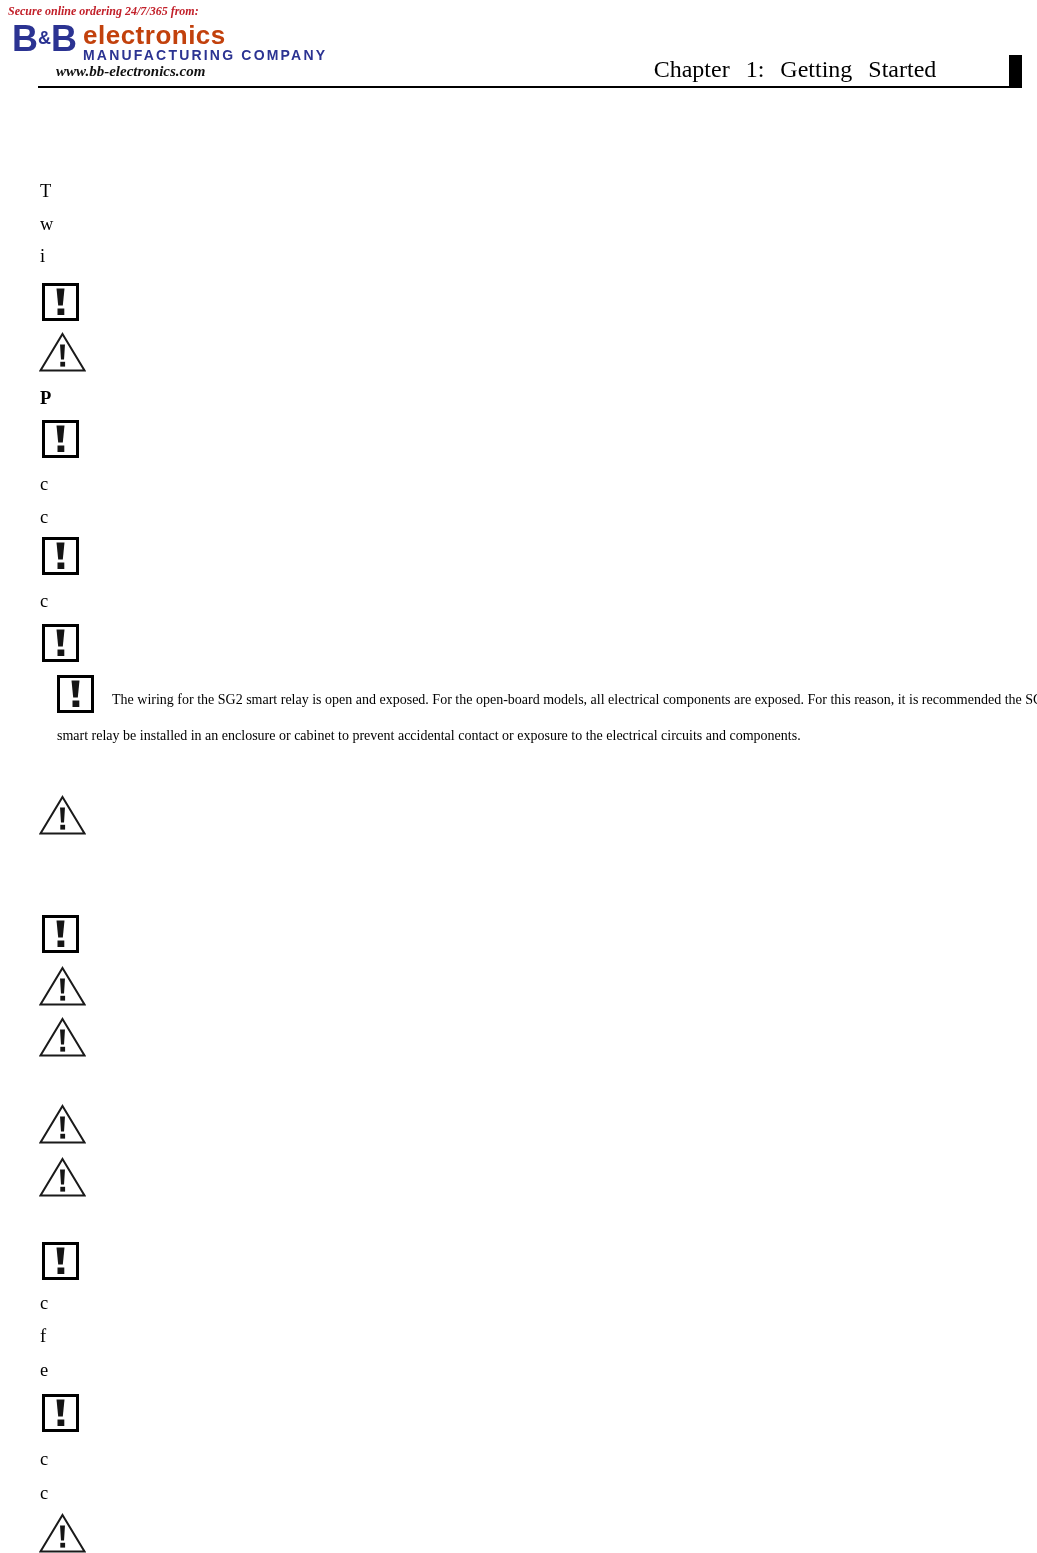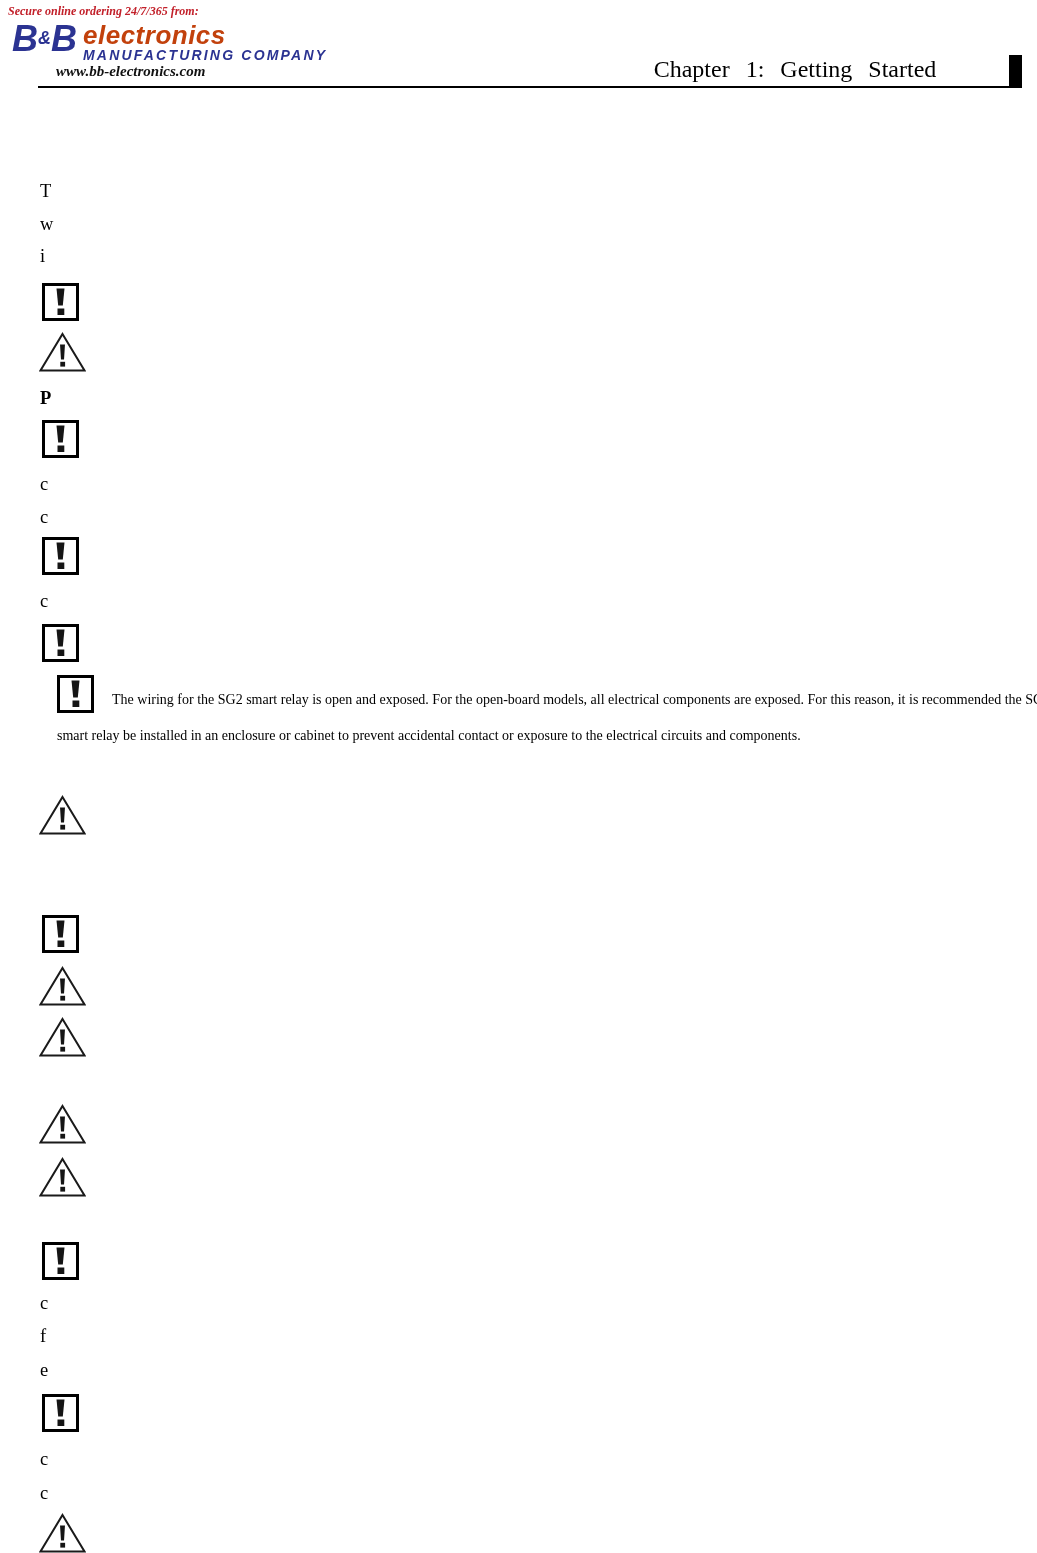--- a/index.html
+++ b/index.html
@@ -9,21 +9,21 @@
   }
   .page { position:absolute; inset:0; }
 
   
   .banner { position:absolute; left:8px; top:2px; width:260px; }
   .tagline {
     color:#c2202a; font-weight:bold; font-style:italic;
     font-size:12px; line-height:18px; white-space:nowrap;
     font-family:Liberation Serif, serif;
   }
-  .logo-row { display:flex; align-items:flex-start; margin-top:3px; margin-left:4px;font-style:italic; }
+  .logo-row { display:flex; align-items:flex-start; margin-top:3px; margin-left:4px; }
   .logo-bb {
     color:#2b3392; font-family:"Liberation Sans", sans-serif;
     font-weight:900; font-size:36px; line-height:30px; letter-spacing:-1px;
     white-space:nowrap;
   }
   .logo-amp { font-size:18px; vertical-align:7px; margin:0 1px; }
   .logo-right { margin-left:7px; padding-top:1px; }
   .logo-name {
     color:#c2410c; font-family:"Liberation Sans", sans-serif;
     font-weight:900; font-size:26px; line-height:22px; letter-spacing:0.5px;

